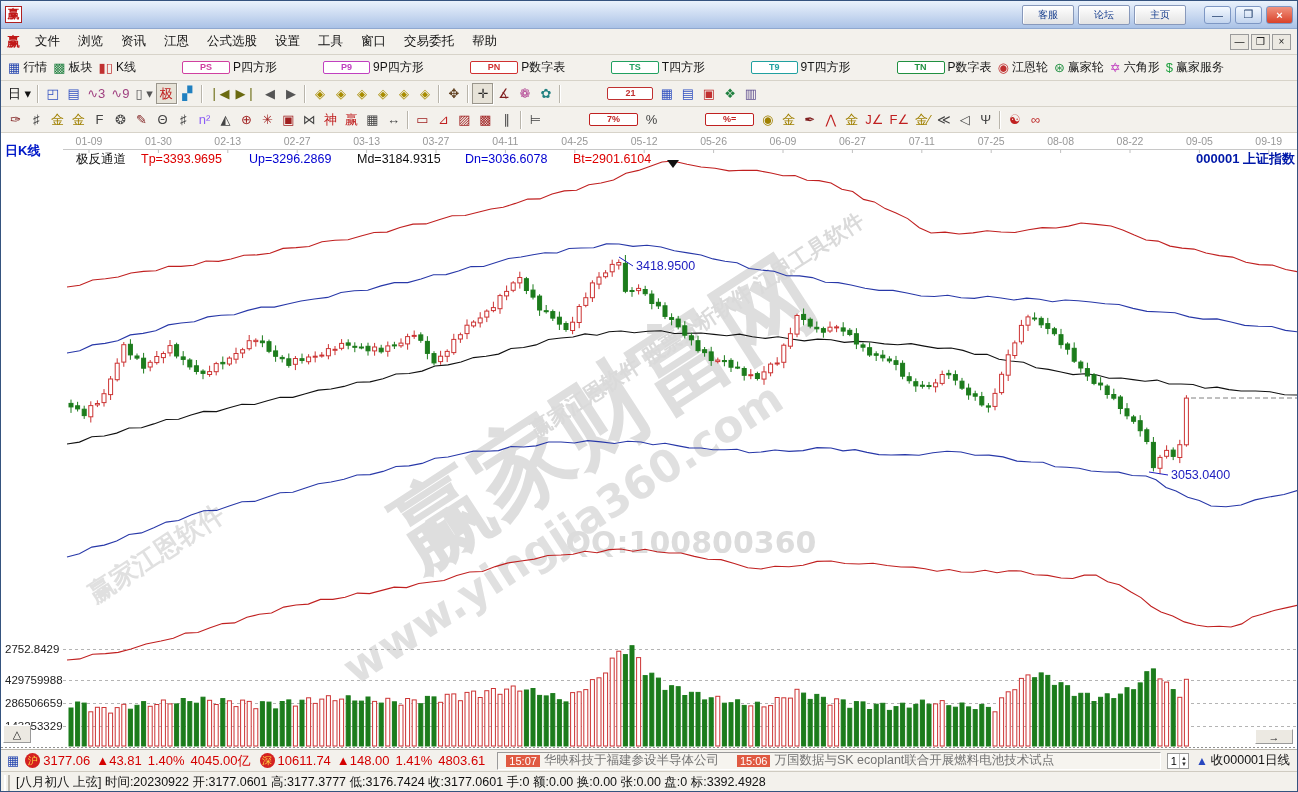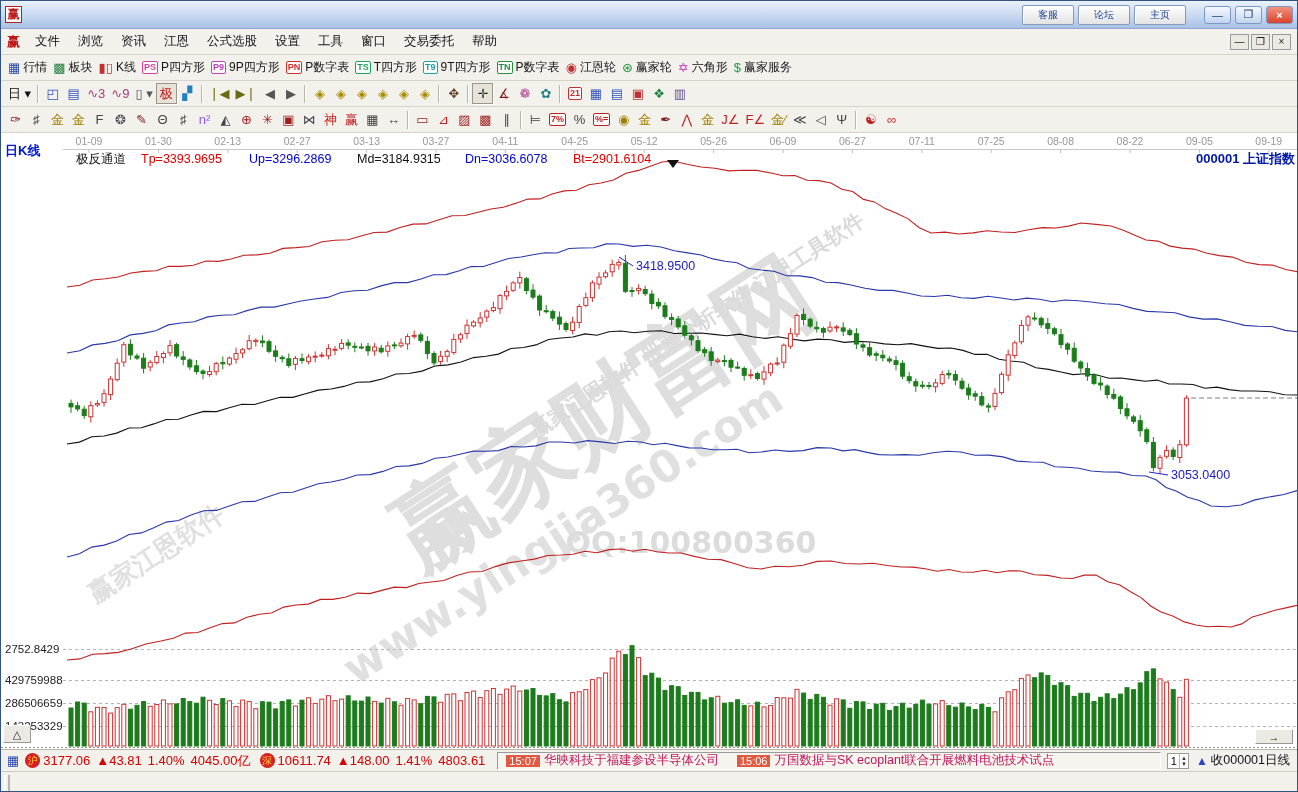--- a/index.html
+++ b/index.html
@@ -30,40 +30,40 @@
   
   .toolbar{position:absolute;left:0;width:100%;height:26px;background:#f3f1ec;display:flex;
     align-items:center;padding:0 4px;border-bottom:1px solid #d7d3c9;}
   .t1{top:54px}.t2{top:80px}.t3{top:106px}
   .tbtn{height:21px;min-width:21px;padding:0 2px;display:inline-flex;align-items:center;justify-content:center;
     gap:3px;font-size:13px;border:1px solid transparent;cursor:default;white-space:nowrap;}
   .tbtn.pressed{border:1px solid #9a968c;background:#e7e3d8;box-shadow:1px 1px 0 #fff;}
   .tb-glyph{font-size:13px;line-height:1;}
   .tb-label{font-size:12px;color:#151515;}
   .tb-badge{font:bold 9px "Liberation Sans",sans-serif;border:1px solid;border-radius:2px;
-    padding:0px 1px;background:#fff;line-height:11px;}
+    padding:0px 17px;background:#fff;line-height:11px;margin-left:40px;}
   .tb-sep{width:0;height:18px;border-left:1px solid #b9b5ab;border-right:1px solid #ffffff;margin:0 3px;}
   
   .chart-wrap{position:absolute;left:0;top:132px;width:1298px;height:616px;background:#fff;}
   .corner-btn{position:absolute;display:flex;align-items:center;justify-content:center;
     background:#ece9e2;border:1px solid #9a9a9a;border-top-color:#fff;border-left-color:#fff;
     font-size:11px;color:#222;}
   .corner-btn.left{left:2px;top:592px;width:28px;height:18px;}
   .corner-btn.right{left:1254px;top:596px;width:38px;height:15px;}
   
   .status1{position:absolute;left:0;top:748px;width:100%;height:22px;background:#f3f1ec;
     border-top:1px solid #b9b5ab;display:flex;align-items:center;padding:0 3px;font-size:13px;}
   .s-icon{color:#2848b0;font-size:13px;margin:0 3px;}
   .mk-badge{width:15px;height:15px;border-radius:50%;background:#d42020;color:#ffd840;font-size:10px;
     display:inline-flex;align-items:center;justify-content:center;margin:0 3px;flex:0 0 auto;}
   .red-val{color:#d40000;margin-right:6px;white-space:nowrap;}
   .news-panel{flex:1 1 auto;height:18px;margin:0 6px;border:1px solid #9a9a9a;border-bottom-color:#fff;
     border-right-color:#fff;background:#f6f4ef;display:flex;align-items:center;overflow:hidden;padding:0 4px;}
   .news-time{background:#e05a42;color:#fff;font-size:11px;padding:0 3px;margin:0 4px;flex:0 0 auto;}
-  .news-text{color:#be185d;font-size:12.5px;white-space:nowrap;margin-right:14px;}
+  .news-text{color:#737373;font-size:12.5px;white-space:nowrap;margin-right:14px;}
   .spinner{display:inline-flex;align-items:center;border:1px solid #9a9a9a;background:#fff;height:16px;
     font-size:11px;padding-left:3px;margin-right:4px;}
   .spin-arrows{display:inline-flex;flex-direction:column;font-size:6px;line-height:6px;color:#333;
     border-left:1px solid #bbb;margin-left:2px;padding:1px;}
   .flask-icon{color:#2848c0;font-size:12px;margin:0 3px;}
   .right-label{color:#111;font-size:12.5px;white-space:nowrap;margin-right:4px;}
   .status2{position:absolute;left:0;top:770px;width:100%;height:22px;background:#f3f1ec;
     border-top:1px solid #cfcbc1;display:flex;align-items:center;font-size:12.5px;color:#111;}
   .s2-grip{width:6px;height:16px;border-left:2px solid #fff;border-right:2px solid #b9b5ab;margin:0 6px 0 3px;}
 </style>
@@ -1011,15 +1011,16 @@
           <span>▲</span>
           <span>▼</span>
         </span>
     </span>
     <span class="flask-icon">▲</span>
     <span class="right-label">收000001日线</span>
   </div>
 
   <div class="status2">
     <span class="s2-grip"></span>
+    <span>[八月初八  上弦] 时间:20230922 开:3177.0601 高:3177.3777 低:3176.7424 收:3177.0601 手:0 额:0.00 换:0.00 张:0.00 盘:0 标:3392.4928</span>
   </div>
 
 </div>
 
 </body></html>

